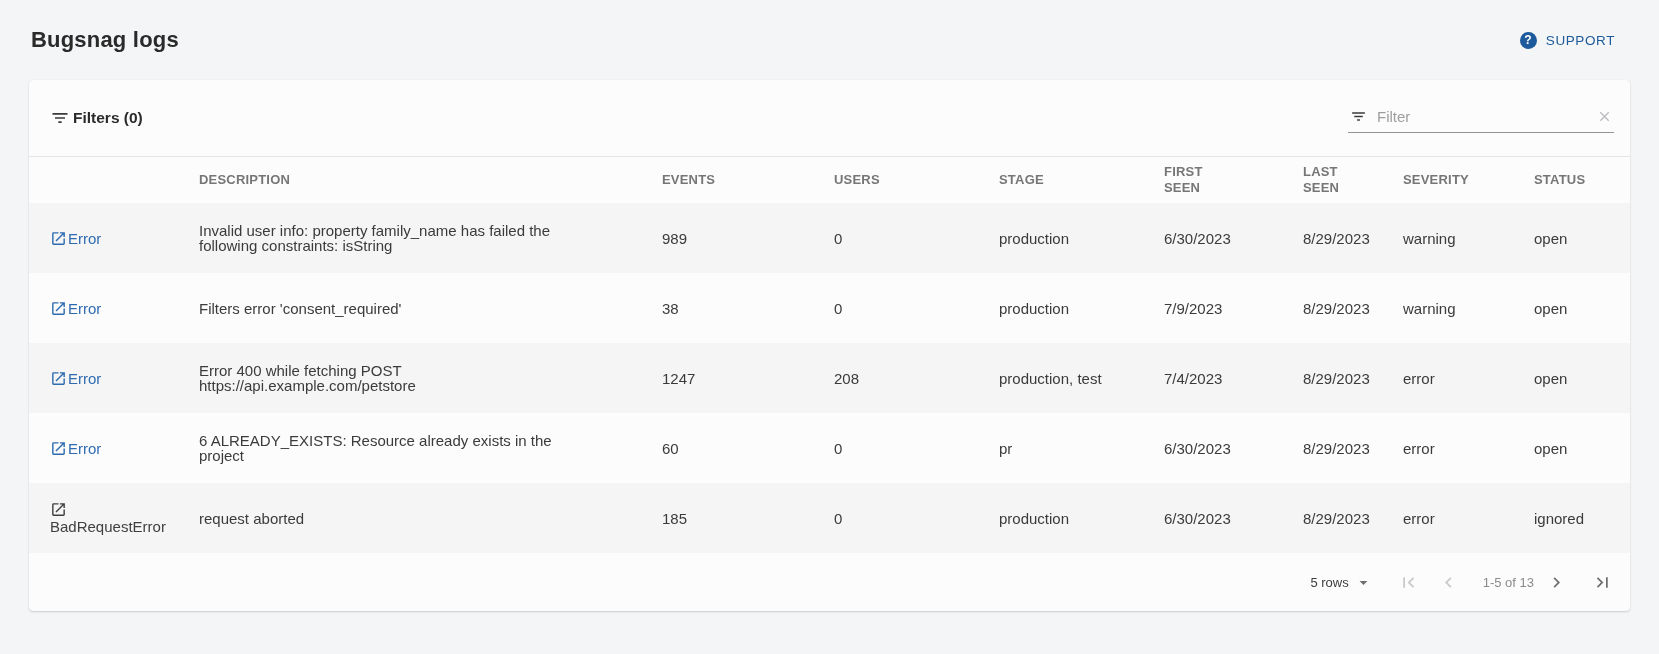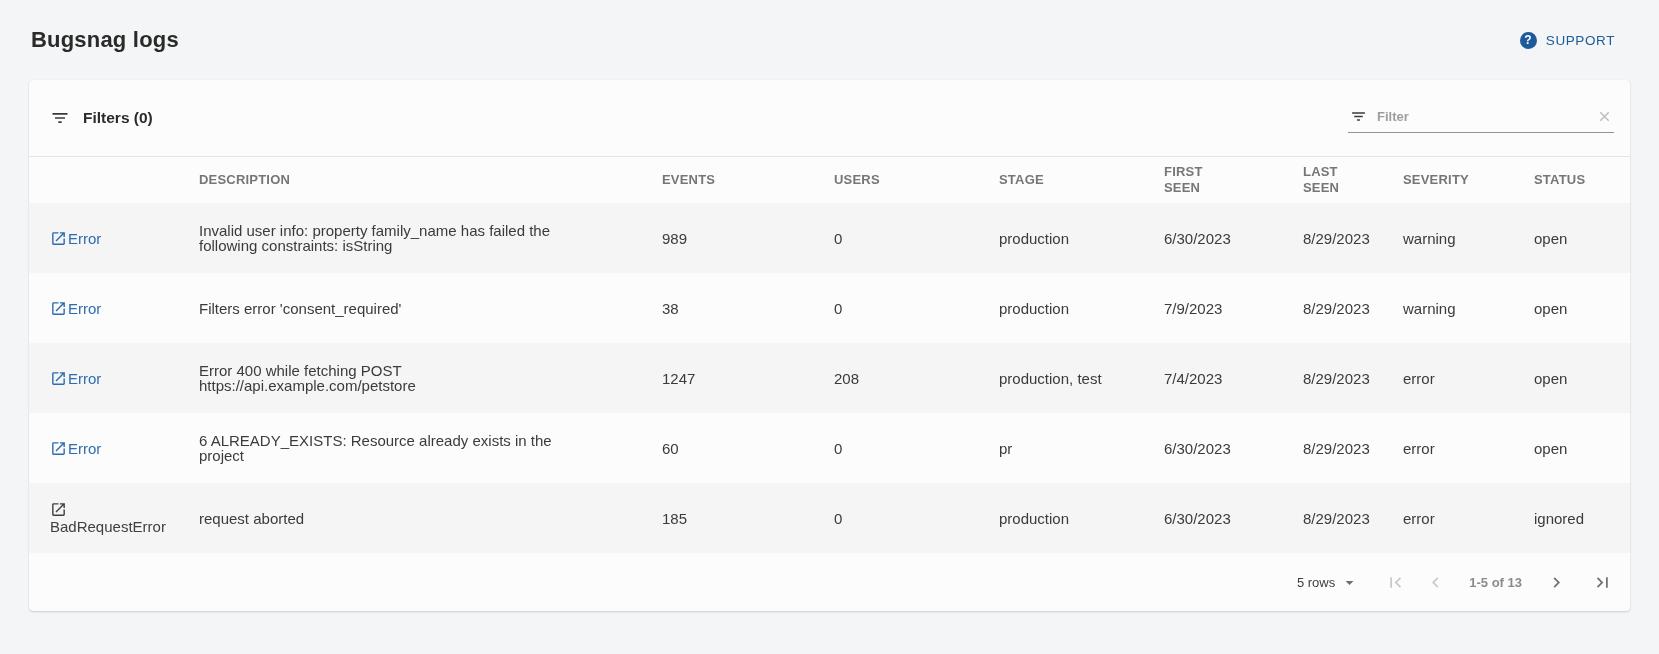--- a/index.html
+++ b/index.html
@@ -13,29 +13,29 @@
   .page-title { margin:0; font-size:22px; line-height:36px; font-weight:700; color:#2a2a2a; letter-spacing:.2px; }
   .support { display:flex; align-items:center; gap:9px; font-size:13.5px; font-weight:500; letter-spacing:.6px; text-decoration:none; cursor:pointer; }
   .help-badge { width:17px; height:17px; border-radius:50%; color:#fff; font-size:12px; font-weight:700;
     display:flex; align-items:center; justify-content:center; line-height:1; }
 
   .card { margin:22px 29px 0; background:#fcfcfd; border-radius:4px;
     box-shadow:0 1px 2px rgba(0,0,0,.16), 0 0 1px rgba(0,0,0,.1); }
 
   .filter-bar { height:77px; display:flex; align-items:center; justify-content:space-between;
     border-bottom:1px solid #e3e4e6; padding:0 16px 0 21px; }
-  .filters-toggle { display:flex; align-items:center; gap:13px; cursor:pointer; }
+  .filters-toggle { display:flex; align-items:center; gap:3px; cursor:pointer; }
   .filters-toggle svg { fill:#3a3a3a; }
   .filters-label { font-size:15.5px; font-weight:700; color:#2b2b2b; }
 
   .filter-field { display:flex; align-items:center; width:266px; gap:10px;
     border-bottom:1px solid #949494; padding:4px 2px 7px 2px; }
   .filter-field svg.funnel { fill:#3a3a3a; flex:none; }
   .filter-field input { border:none; outline:none; background:transparent; flex:1; min-width:0;
-    font-size:13px; color:#333; font-family:inherit; padding:0;font-weight:bold; }
+    font-size:15px; color:#333; font-family:inherit; padding:0; }
   .filter-field input::placeholder { color:#9e9e9e; }
   .clear-btn { background:none; border:none; padding:0; cursor:pointer; display:flex; flex:none; }
   .clear-btn svg { stroke:#bcbcbe; }
 
   table { border-collapse:collapse; table-layout:fixed; width:100%; }
   thead th { height:46px; vertical-align:middle; text-align:left; padding:0;
     color:#767676; font-size:13px; font-weight:700; letter-spacing:.2px;
     white-space:pre-line; line-height:1.2; }
   th.c-name { padding-left:21px; }
   tbody td { height:70px; vertical-align:middle; padding:0; font-size:15px; line-height:15px; color:#3b3b3b; }
@@ -47,21 +47,21 @@
 
   .pagination { height:58px; display:flex; align-items:center; justify-content:flex-end;
     padding-right:16px; font-size:13px; color:#3d3d3d; }
   .rows-select { display:flex; align-items:center; gap:5px; cursor:pointer; margin-right:24px;text-align:center; }
   .rows-select svg { fill:#6f6f6f; }
   .pg-btn { background:none; border:none; padding:0; width:24px; height:24px;
     display:flex; align-items:center; justify-content:center; cursor:pointer; }
   .pg-btn svg { fill:#6f6f6f; }
   .pg-btn.disabled svg { fill:#c9c9cb; }
   .pg-btn + .pg-btn { margin-left:16px; }
-  .range { color:#8b8b8b; margin:0 22px 0 22px;font-weight:bold; }
+  .range { color:#8b8b8b; margin:0 10px 0 22px; }
   .pg-next { margin-left:0 !important; }
   .pg-last { margin-left:22px !important; }
 </style>
 </head>
 <body>
 
 <div class="topbar">
   <h1 class="page-title">Bugsnag logs</h1>
   <a class="support" style="color:#1d5a9b">
     <span class="help-badge" style="background:#1d5a9b">?</span>

